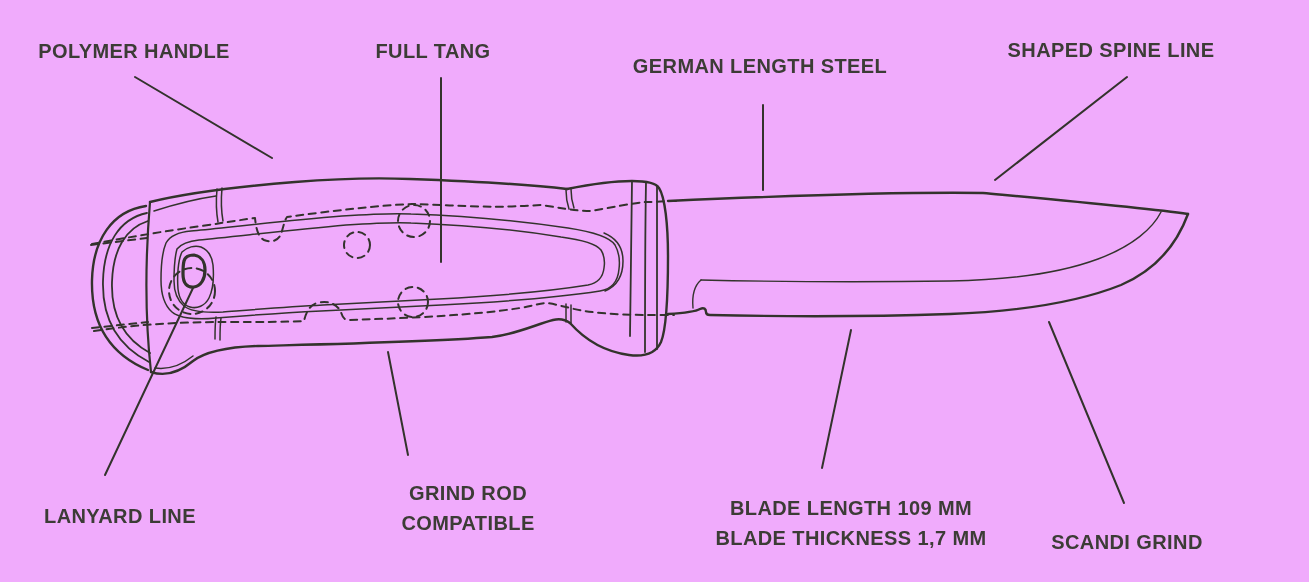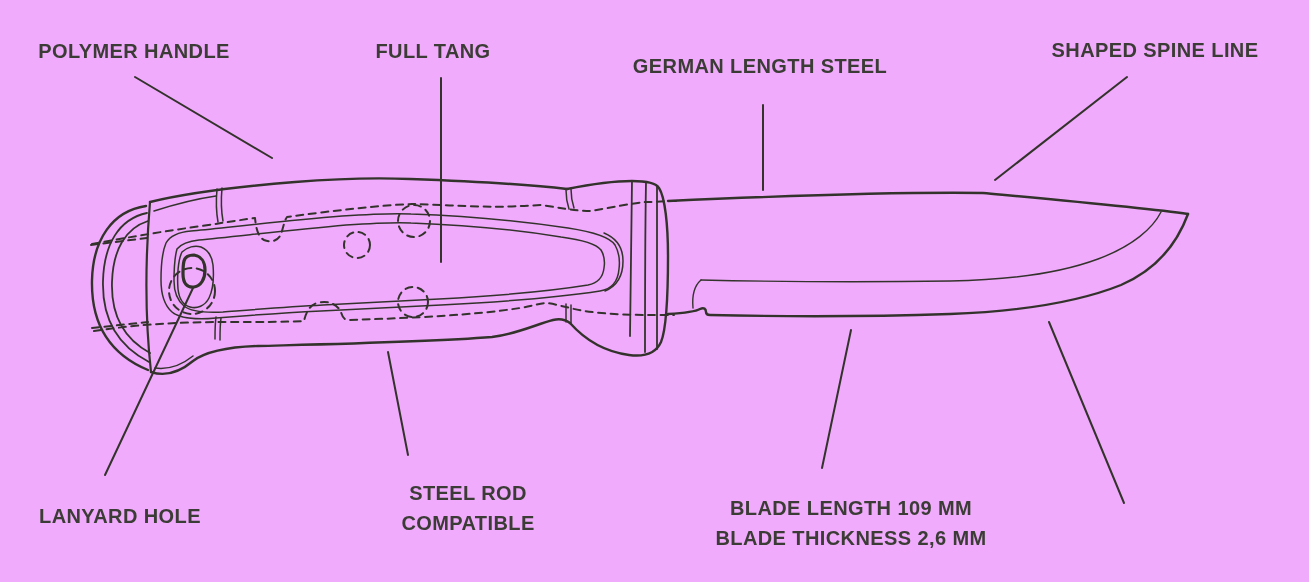--- a/index.html
+++ b/index.html
@@ -106,32 +106,35 @@
   </div>
 
   <div class="label" style="left:433px; top:51px;">
     <span>FULL TANG</span>
   </div>
 
   <div class="label" style="left:760px; top:66px;">
     <span>GERMAN LENGTH STEEL</span>
   </div>
 
-  <div class="label" style="left:1111px; top:50px;margin-left:44px;">
+  <div class="label" style="left:1111px; top:50px;">
     <span>SHAPED SPINE LINE</span>
   </div>
 
   <div class="label" style="left:120px; top:516px;">
-    <span>LANYARD HOLE</span>
+    <span>LANYARD LINE</span>
   </div>
 
   <div class="label" style="left:468px; top:508px;">
-    <span>STEEL ROD</span>
+    <span>GRIND ROD</span>
     <span>COMPATIBLE</span>
   </div>
 
   <div class="label" style="left:818px; top:523px;margin-left:33px;">
     <span>BLADE LENGTH 109 MM</span>
-    <span>BLADE THICKNESS 2,6 MM</span>
+    <span>BLADE THICKNESS 1,7 MM</span>
   </div>
 
+  <div class="label" style="left:1127px; top:542px;">
+    <span>SCANDI GRIND</span>
+  </div>
 
 </div>
 
 </body></html>

